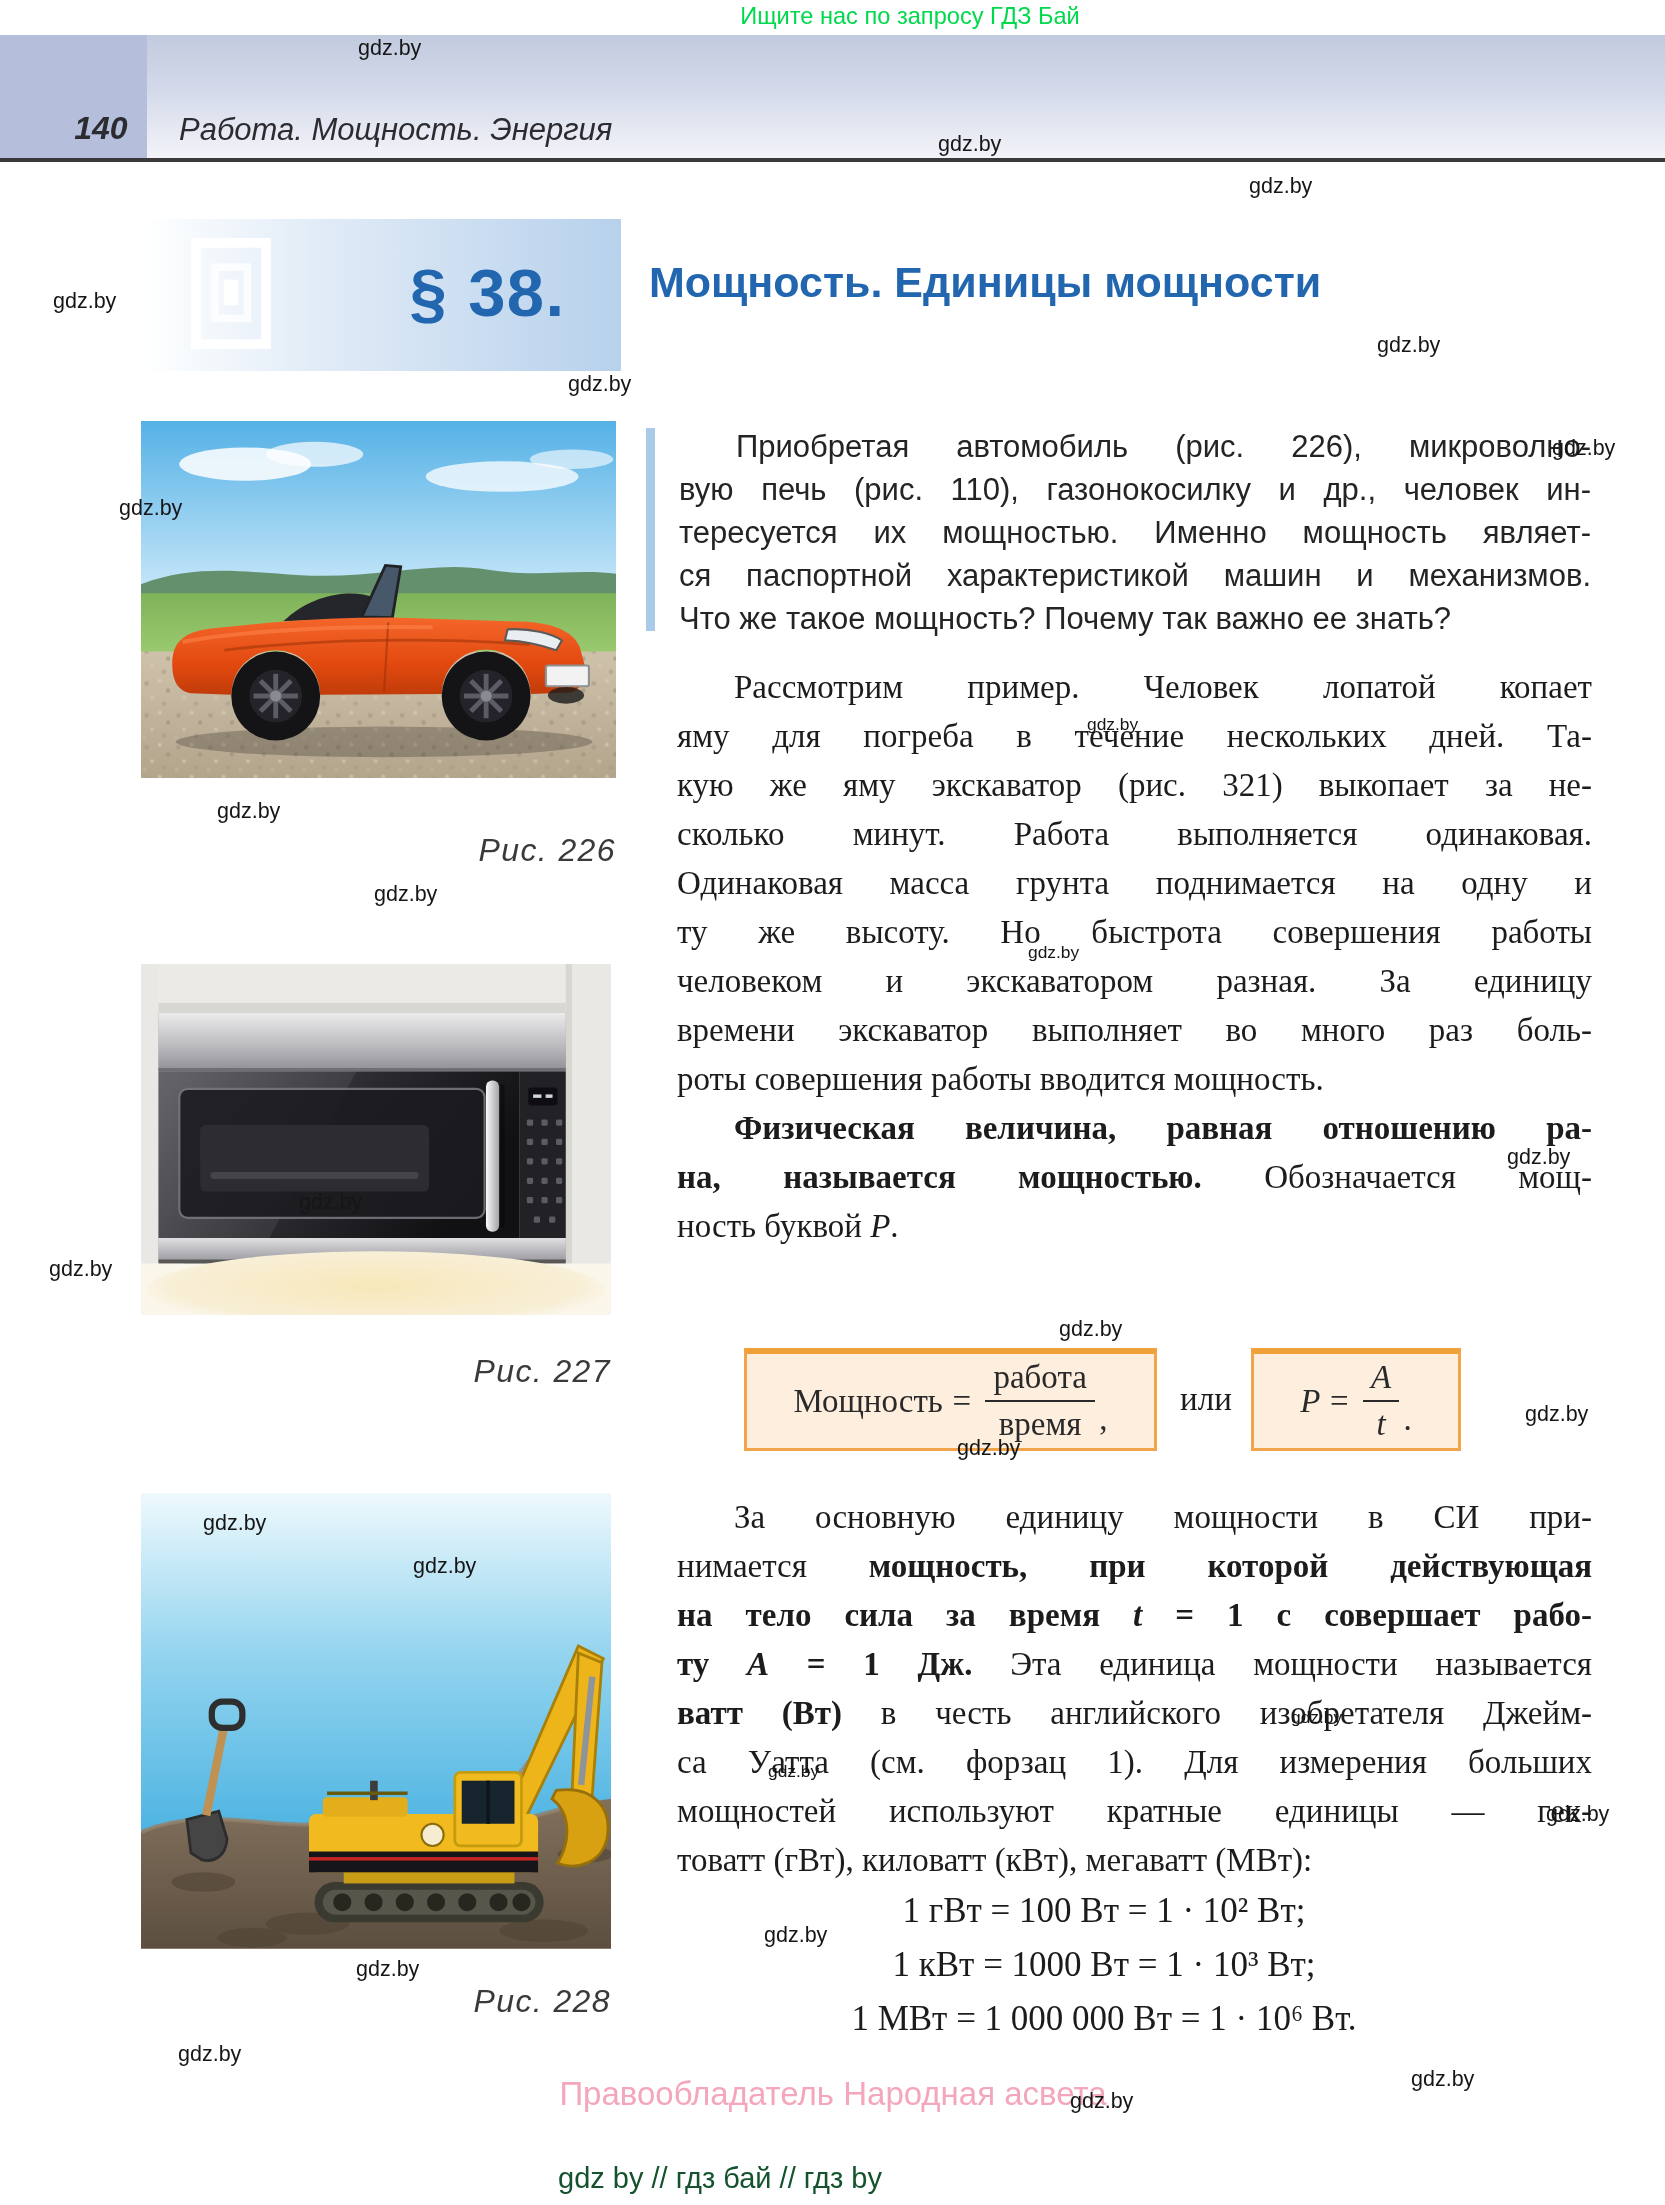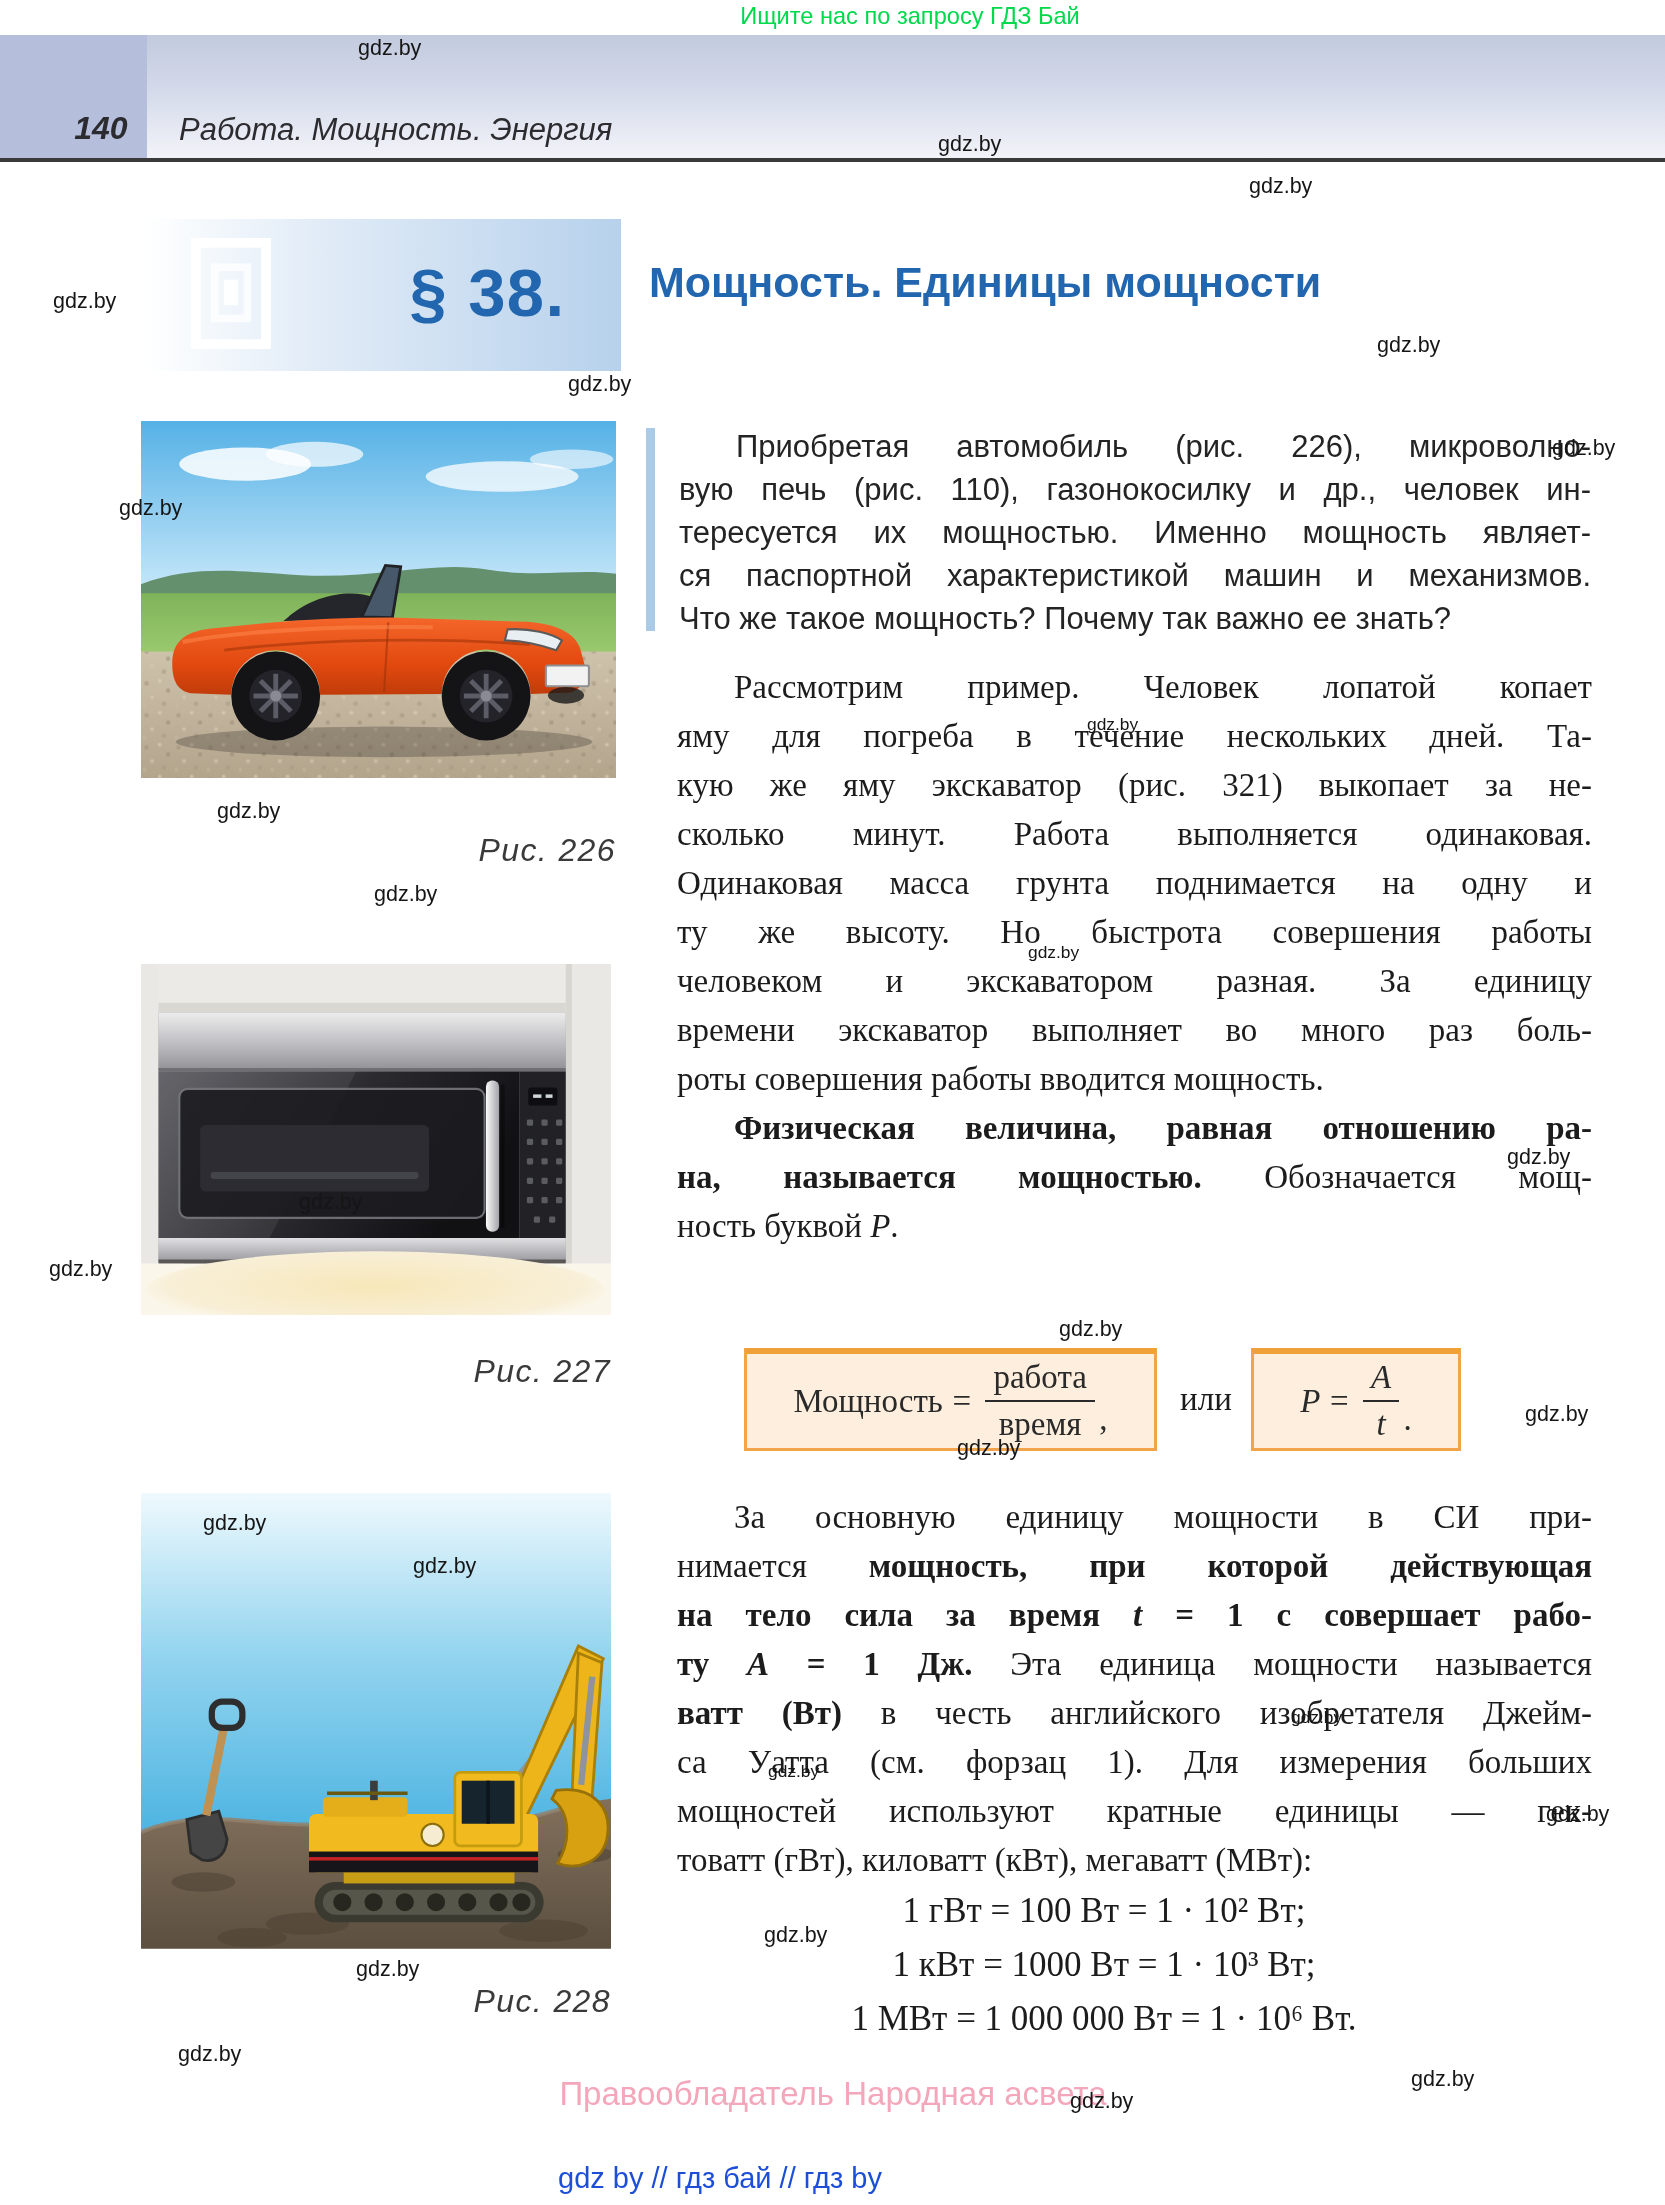--- a/index.html
+++ b/index.html
@@ -70,21 +70,21 @@
   .tail{transform:translateY(18px);}
 
   
   .units{position:absolute;left:677px;top:1884px;width:854px;text-align:center;
          font-family:"Liberation Serif",serif;font-size:35px;line-height:54px;color:#1c1c1c;}
 
   
   .copyright{position:absolute;left:0;top:2075px;width:1666px;text-align:center;
              font-size:33px;color:#f4a6bb;}
   .sitelinks{position:absolute;left:0;top:2162px;width:1440px;text-align:center;
-             font-size:29px;color:#1d4ed8;}
+             font-size:29px;color:#14532d;}
 
   
   .wm{position:absolute;color:#161616;font-family:"Liberation Sans",sans-serif;white-space:nowrap;}
 </style>
 </head>
 <body>
 
 <div class="page">
 
   <div class="promo">Ищите нас по запросу ГДЗ Бай</div>

